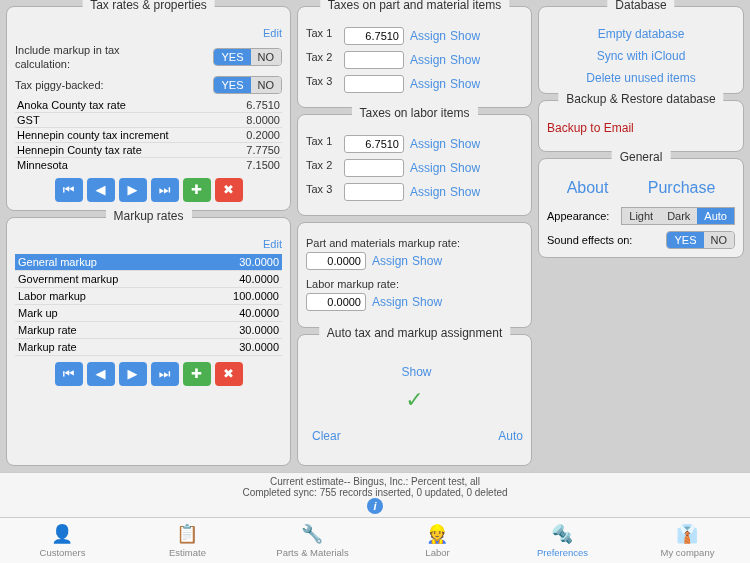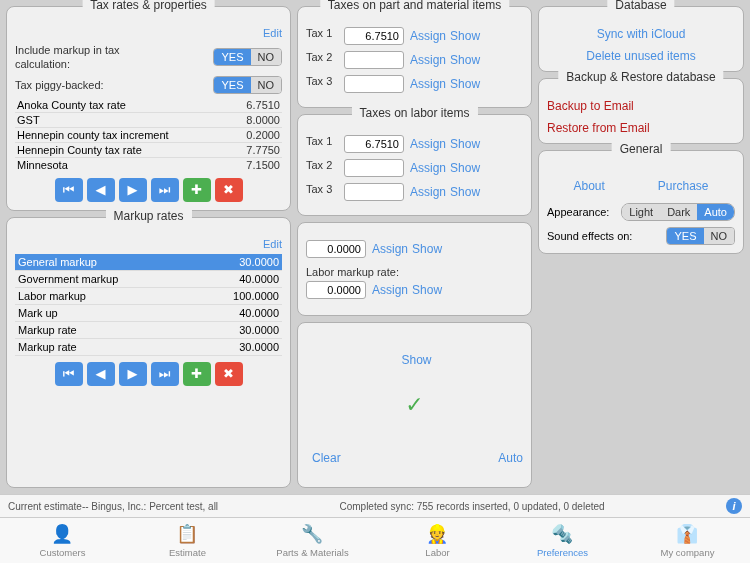--- a/index.html
+++ b/index.html
@@ -239,42 +239,41 @@
       margin-bottom: 8px;
       cursor: pointer;
     }
     .general-links {
       display: flex;
       justify-content: space-around;
       margin-bottom: 8px;
     }
     .general-link {
       color: #4a90e2;
-      font-size: 12px;
-      cursor: pointer;
-      margin-top: 8px;
+      font-size: 16px;
+      cursor: pointer;
     }
     .appearance-row {
       display: flex;
       align-items: center;
       justify-content: space-between;
       font-size: 11px;
       margin-bottom: 6px;
       margin-top: 10px;
     }
     .sound-row {
       display: flex;
       align-items: center;
       justify-content: space-between;
       font-size: 11px;
     }
     .appearance-btns {
       display: flex;
       border: 1px solid #aaa;
-      border-radius: 8px;
+      border-radius: 0;
       overflow: hidden;
     }
     .app-btn {
       padding: 2px 7px;
       font-size: 11px;
       border: none;
       cursor: pointer;
       background: #ddd;
       color: #333;
     }
@@ -286,20 +285,21 @@
     .status-bar {
       background: #f5f5f5;
       border-top: 1px solid #ccc;
       padding: 3px 8px;
       display: flex;
       justify-content: space-between;
       align-items: center;
       font-size: 10px;
       color: #555;
       min-height: 22px;
+      flex-direction: column;
     }
     .info-icon {
       width: 16px;
       height: 16px;
       background: #4a90e2;
       color: white;
       border-radius: 50%;
       display: flex;
       align-items: center;
       justify-content: center;
@@ -499,64 +499,66 @@
       <input class="tax-input" type="text" value="" style="">
       <button class="btn-assign">Assign</button>
       <button class="btn-show">Show</button>
     </div>
           </div>
       </div>
 
       <div class="panel markup-rate-panel" style="padding-top:10px;">
         <div class="panel-content" style="padding-top:4px;">
           <div class="markup-rate-row">
+            <span>Part and materials markup rate:</span>
             <div class="markup-rate-row-inner">
               <input class="tax-input" type="text" value="0.0000" style="">
               <button class="btn-assign">Assign</button>
               <button class="btn-show">Show</button>
             </div>
           </div>
           <div class="markup-rate-row">
             <span>Labor markup rate:</span>
             <div class="markup-rate-row-inner">
               <input class="tax-input" type="text" value="0.0000" style="">
               <button class="btn-assign">Assign</button>
               <button class="btn-show">Show</button>
             </div>
           </div>
         </div>
       </div>
 
       <div class="panel auto-tax-panel" style="padding-top:14px; flex:1;">
+        <span class="panel-title">Auto tax and markup assignment</span>
         <div class="panel-content" style="height:calc(100% - 14px); display:flex; flex-direction:column; justify-content:space-between;">
           <button class="btn-show" style="align-self:center; margin-top:4px;">Show</button>
           <div class="check-icon">✓</div>
           <div class="auto-tax-buttons">
             <button class="btn-assign">Clear</button>
             <button class="btn-assign">Auto</button>
           </div>
         </div>
       </div>
     </div>
 
     <div class="right-col">
 
       <div class="panel db-panel" style="padding-top:14px;">
         <span class="panel-title">Database</span>
         <div class="panel-content" style="padding-top:6px;">
+          <a class="db-link">Empty database</a>
           <a class="db-link">Sync with iCloud</a>
           <a class="db-link" style="margin-bottom:0;">Delete unused items</a>
         </div>
       </div>
 
       <div class="panel backup-panel" style="padding-top:14px;">
         <span class="panel-title">Backup &amp; Restore database</span>
         <div class="panel-content" style="padding-top:6px;">
           <a class="backup-link">Backup to Email</a>
-          <a class="backup-link" style="margin-bottom:0;">Restore from Email</a>
         </div>
       </div>
 
       <div class="panel general-panel" style="padding-top:14px;">
         <span class="panel-title">General</span>
         <div class="panel-content" style="padding-top:6px;">
           <div class="general-links">
             <span class="general-link">About</span>
             <span class="general-link">Purchase</span>
           </div>

